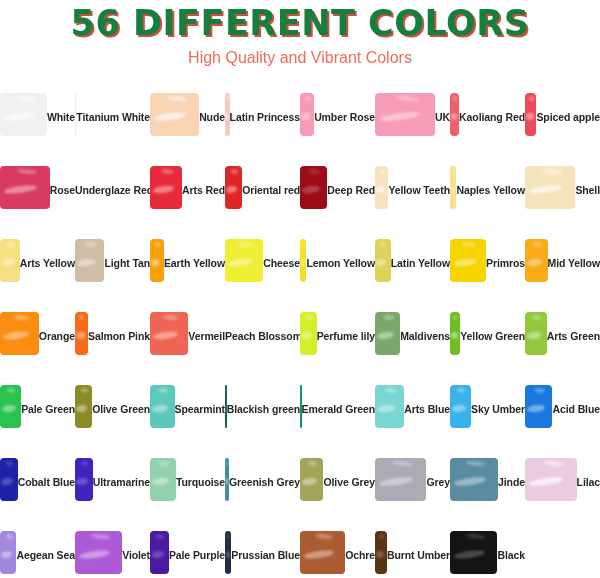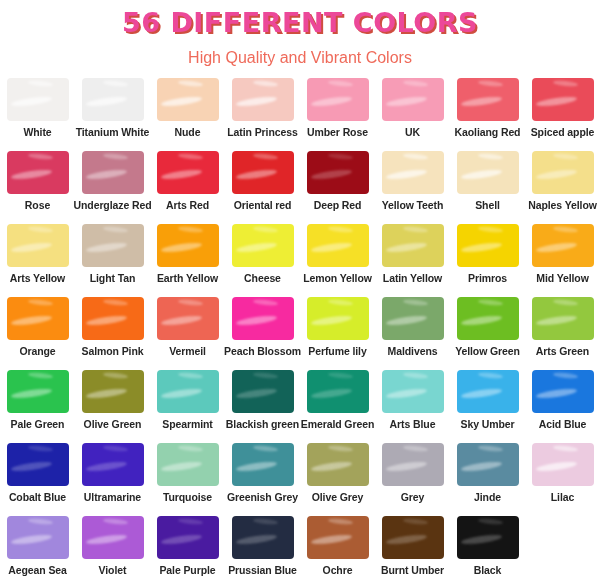--- a/index.html
+++ b/index.html
@@ -21,24 +21,24 @@
     background: #ffffff;
   }
 
   
   .header {
     padding-top: 2px;
     text-align: center;
   }
   .title {
     font-family: "DejaVu Sans", sans-serif;
-    font-size: 27px;
+    font-size: 35px;
     font-weight: 700;
     letter-spacing: 0.5px;
-    color: #ec4899;
+    color: #15803d;
     line-height: 42px;
     margin: 0;
     text-shadow: 2px 2px 0 #cf4e40;
     white-space: nowrap;
   }
   .subtitle {
     font-family: "Liberation Sans", sans-serif;
     font-size: 16px;
     font-weight: 400;
     color: #ef6a5a;
@@ -56,21 +56,21 @@
     display: grid;
     grid-template-columns: repeat(8, 75px);
     grid-auto-rows: 73px;
     justify-content: start;
   }
   .cell {
     position: relative;
     width: 75px;
     height: 73px;
     display: flex;
-    flex-direction: column;
+    flex-direction: row;
     align-items: center;
   }
   .swatch {
     width: 62px;
     height: 43px;
     border-radius: 4px;
     position: relative;
     overflow: hidden;
     box-sizing: border-box;
   }
@@ -177,28 +177,28 @@
       </div>
       <div class="cell">
         <div class="swatch dark" style="background: rgb(156, 12, 23);"></div>
         <div class="label">Deep Red</div>
       </div>
       <div class="cell">
         <div class="swatch pale" style="background: rgb(246, 227, 189);"></div>
         <div class="label">Yellow Teeth</div>
       </div>
       <div class="cell">
+        <div class="swatch light" style="background: rgb(244, 223, 139);"></div>
+        <div class="label">Naples Yellow</div>
+      </div>
+      <div class="cell">
         <div class="swatch pale" style="background: rgb(245, 227, 187);"></div>
         <div class="label">Shell</div>
       </div>
       <div class="cell">
-        <div class="swatch light" style="background: rgb(244, 223, 139);"></div>
-        <div class="label">Naples Yellow</div>
-      </div>
-      <div class="cell">
         <div class="swatch light" style="background: rgb(245, 224, 128);"></div>
         <div class="label">Arts Yellow</div>
       </div>
       <div class="cell">
         <div class="swatch light" style="background: rgb(207, 189, 167);"></div>
         <div class="label">Light Tan</div>
       </div>
       <div class="cell">
         <div class="swatch mid" style="background: rgb(249, 159, 8);"></div>
         <div class="label">Earth Yellow</div>

